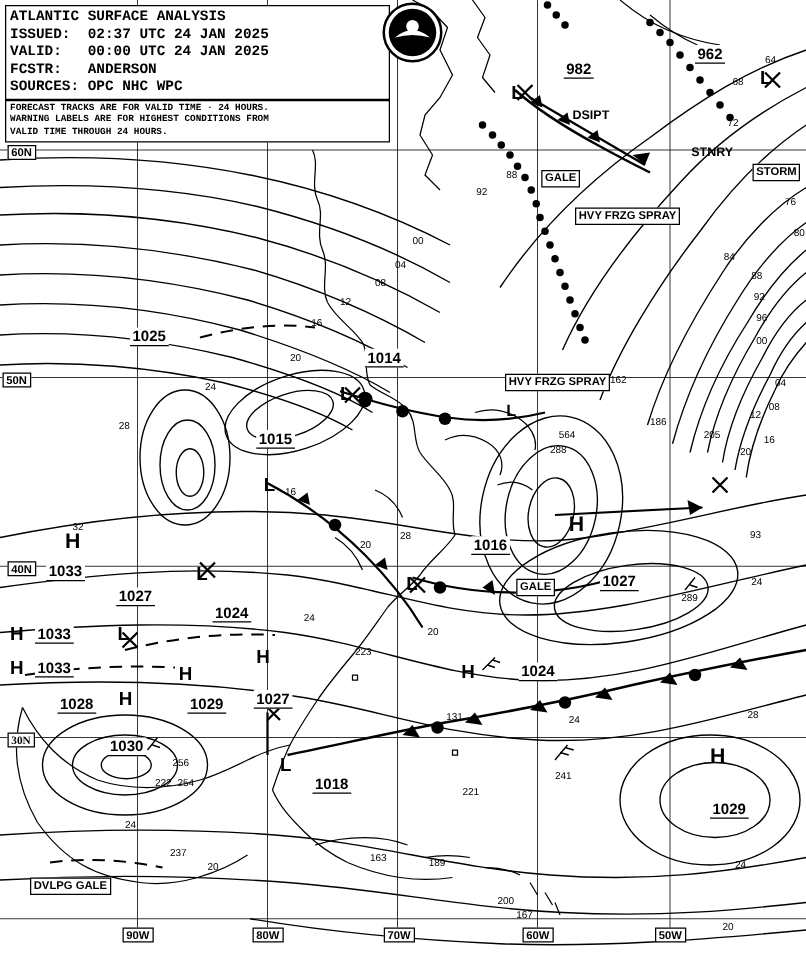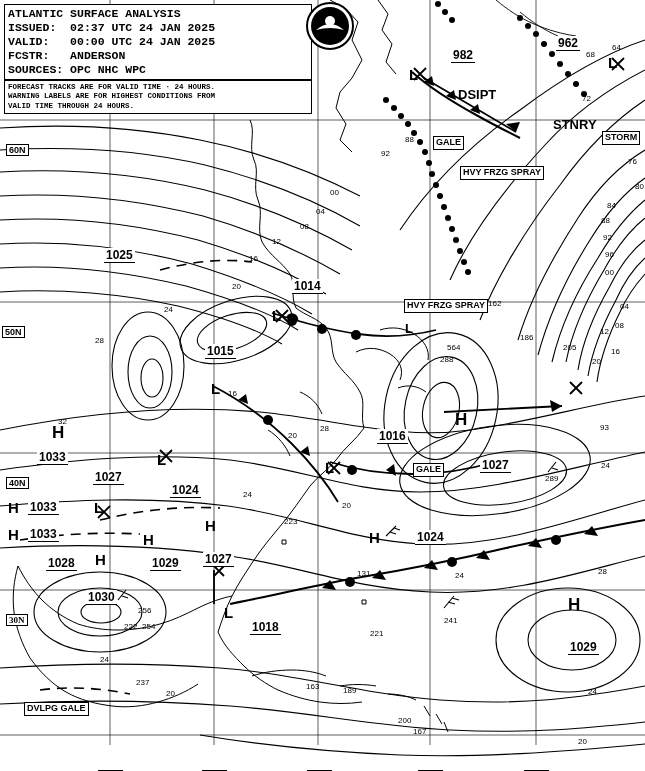--- a/index.html
+++ b/index.html
@@ -2,32 +2,32 @@
 <html><head>
 <meta charset="utf-8">
 <style>
   html,body{margin:0;padding:0;background:#fff;}
   body{width:645px;height:771px;position:relative;overflow:hidden;
        font-family:"Liberation Sans",sans-serif;color:#000;}
   #map{position:absolute;left:0;top:0;width:645px;height:771px;}
   .lbl{position:absolute;white-space:pre;font-family:"Liberation Sans",sans-serif;
        font-weight:bold;line-height:1.05;}
   .tiny{font-size:8px;font-weight:normal;}
-  .small{font-size:13px;}
+  .small{font-size:10px;}
   .box{position:absolute;border:1.5px solid #000;background:#fff;
        font-size:9px;font-weight:bold;text-align:center;line-height:1.08;padding:1px 2px;}
   .hdr{position:absolute;border:1.5px solid #000;background:#fff;padding:2px 3px;
        font-family:"Liberation Mono",monospace;font-size:11.5px;font-weight:bold;line-height:1.22;white-space:pre;}
   .hdr2{position:absolute;border:1.5px solid #000;background:#fff;padding:2px 3px;
        font-family:"Liberation Mono",monospace;font-size:7.5px;font-weight:bold;line-height:1.25;white-space:pre;}
   .isob{position:absolute;background:#fff;font-size:12px;font-weight:bold;
         border-bottom:1.5px solid #000;padding:0 2px;}
   .foot{position:absolute;font-size:10px;font-family:"Liberation Sans",sans-serif;text-align:center;width:645px;}
   .grid-lbl{position:absolute;border:1.2px solid #000;background:#fff;font-size:9px;
-            font-weight:bold;padding:0 2px;margin-top:28px;}
+            font-weight:bold;padding:0 2px;}
 </style>
 </head>
 <body>
 
 <svg id="map" viewBox="0 0 645 771">
   <rect x="0" y="0" width="645" height="771" fill="#ffffff"></rect>
 
   <g stroke="#000" stroke-width="0.7" fill="none" opacity="0.9">
     <line x1="0" y1="120" x2="645" y2="120"></line>
     <line x1="0" y1="302" x2="645" y2="302"></line>
@@ -275,21 +275,21 @@
 SPRAY</div>
 <div class="box" style="left: 602px; top: 131px;">STORM</div>
 <div class="box" style="left: 404px; top: 299px;">HVY
 FRZG
 SPRAY</div>
 <div class="box" style="left: 413px; top: 463px;">GALE</div>
 <div class="box" style="left: 24px; top: 702px; text-align: right;">DVLPG
 GALE</div>
 <div class="lbl small" style="left: 458px; top: 88px;">DSIPT</div>
 <div class="lbl small" style="left: 553px; top: 118px;">STNRY</div>
-<div class="isob" style="left: 104px; top: 248px;">1025</div>
+<div class="isob" style="left: 104px; top: 262px;">1025</div>
 <div class="isob" style="left: 292px; top: 279px;">1014</div>
 <div class="isob" style="left: 205px; top: 344px;">1015</div>
 <div class="isob" style="left: 348px; top: 429px; margin-left: 29px;">1016</div>
 <div class="isob" style="left: 37px; top: 450px;">1033</div>
 <div class="isob" style="left: 93px; top: 470px;">1027</div>
 <div class="isob" style="left: 170px; top: 483px;">1024</div>
 <div class="isob" style="left: 28px; top: 500px;">1033</div>
 <div class="isob" style="left: 28px; top: 527px;">1033</div>
 <div class="isob" style="left: 480px; top: 458px;">1027</div>
 <div class="isob" style="left: 415px; top: 530px;">1024</div>
@@ -322,25 +322,25 @@
 <div class="grid-lbl" style="left: 6px; top: 116px;">60N</div>
 <div class="grid-lbl" style="left: 2px; top: 298px;">50N</div>
 <div class="grid-lbl" style="left: 6px; top: 449px;">40N</div>
 <div class="grid-lbl" style="left: 6px; top: 586px; font-family: Liberation Serif, serif;">30N</div>
 <div class="grid-lbl" style="left: 98px; top: 742px;">90W</div>
 <div class="grid-lbl" style="left: 202px; top: 742px;">80W</div>
 <div class="grid-lbl" style="left: 307px; top: 742px;">70W</div>
 <div class="grid-lbl" style="left: 418px; top: 742px;">60W</div>
 <div class="grid-lbl" style="left: 524px; top: 742px;">50W</div>
 <div class="lbl tiny" style="left: 612px; top: 44px;">64</div>
-<div class="lbl tiny" style="left: 586px; top: 51px; text-align: center;">68</div>
+<div class="lbl tiny" style="left: 586px; top: 62px; text-align: center;">68</div>
 <div class="lbl tiny" style="left: 582px; top: 95px;">72</div>
 <div class="lbl tiny" style="left: 628px; top: 158px;">76</div>
 <div class="lbl tiny" style="left: 607px; top: 183px; margin-left: 28px;">80</div>
-<div class="lbl tiny" style="left: 607px; top: 202px;">84</div>
+<div class="lbl tiny" style="left: 579px; top: 202px;">84</div>
 <div class="lbl tiny" style="left: 601px; top: 217px;">88</div>
 <div class="lbl tiny" style="left: 603px; top: 234px;">92</div>
 <div class="lbl tiny" style="left: 605px; top: 251px;">96</div>
 <div class="lbl tiny" style="left: 605px; top: 269px;">00</div>
 <div class="lbl tiny" style="left: 620px; top: 303px;">04</div>
 <div class="lbl tiny" style="left: 615px; top: 322px;">08</div>
 <div class="lbl tiny" style="left: 600px; top: 328px;">12</div>
 <div class="lbl tiny" style="left: 611px; top: 348px;">16</div>
 <div class="lbl tiny" style="left: 592px; top: 358px;">20</div>
 <div class="lbl tiny" style="left: 601px; top: 462px;">24</div>
@@ -377,16 +377,16 @@
 <div class="lbl tiny" style="left: 488px; top: 300px;">162</div>
 <div class="lbl tiny" style="left: 563px; top: 344px;">205</div>
 <div class="lbl tiny" style="left: 447px; top: 344px;">564</div>
 <div class="lbl tiny" style="left: 440px; top: 356px;">288</div>
 <div class="lbl tiny" style="left: 138px; top: 607px;">256</div>
 <div class="lbl tiny" style="left: 142px; top: 623px;">254</div>
 <div class="lbl tiny" style="left: 124px; top: 623px;">222</div>
 <div class="lbl tiny" style="left: 343px; top: 687px;">189</div>
 <div class="lbl tiny" style="left: 413px; top: 728px;">167</div>
 <div class="lbl tiny" style="left: 398px; top: 717px;">200</div>
-<div class="lbl tiny" style="left: 306px; top: 683px; text-align: right;">163</div>
+<div class="lbl tiny" style="left: 296px; top: 683px; text-align: right;">163</div>
 
 <div class="foot" style="left:0;top:748px;"></div>
 <div class="foot" style="left:0;top:760px;font-size:9px;"></div>
 
 </body></html>

